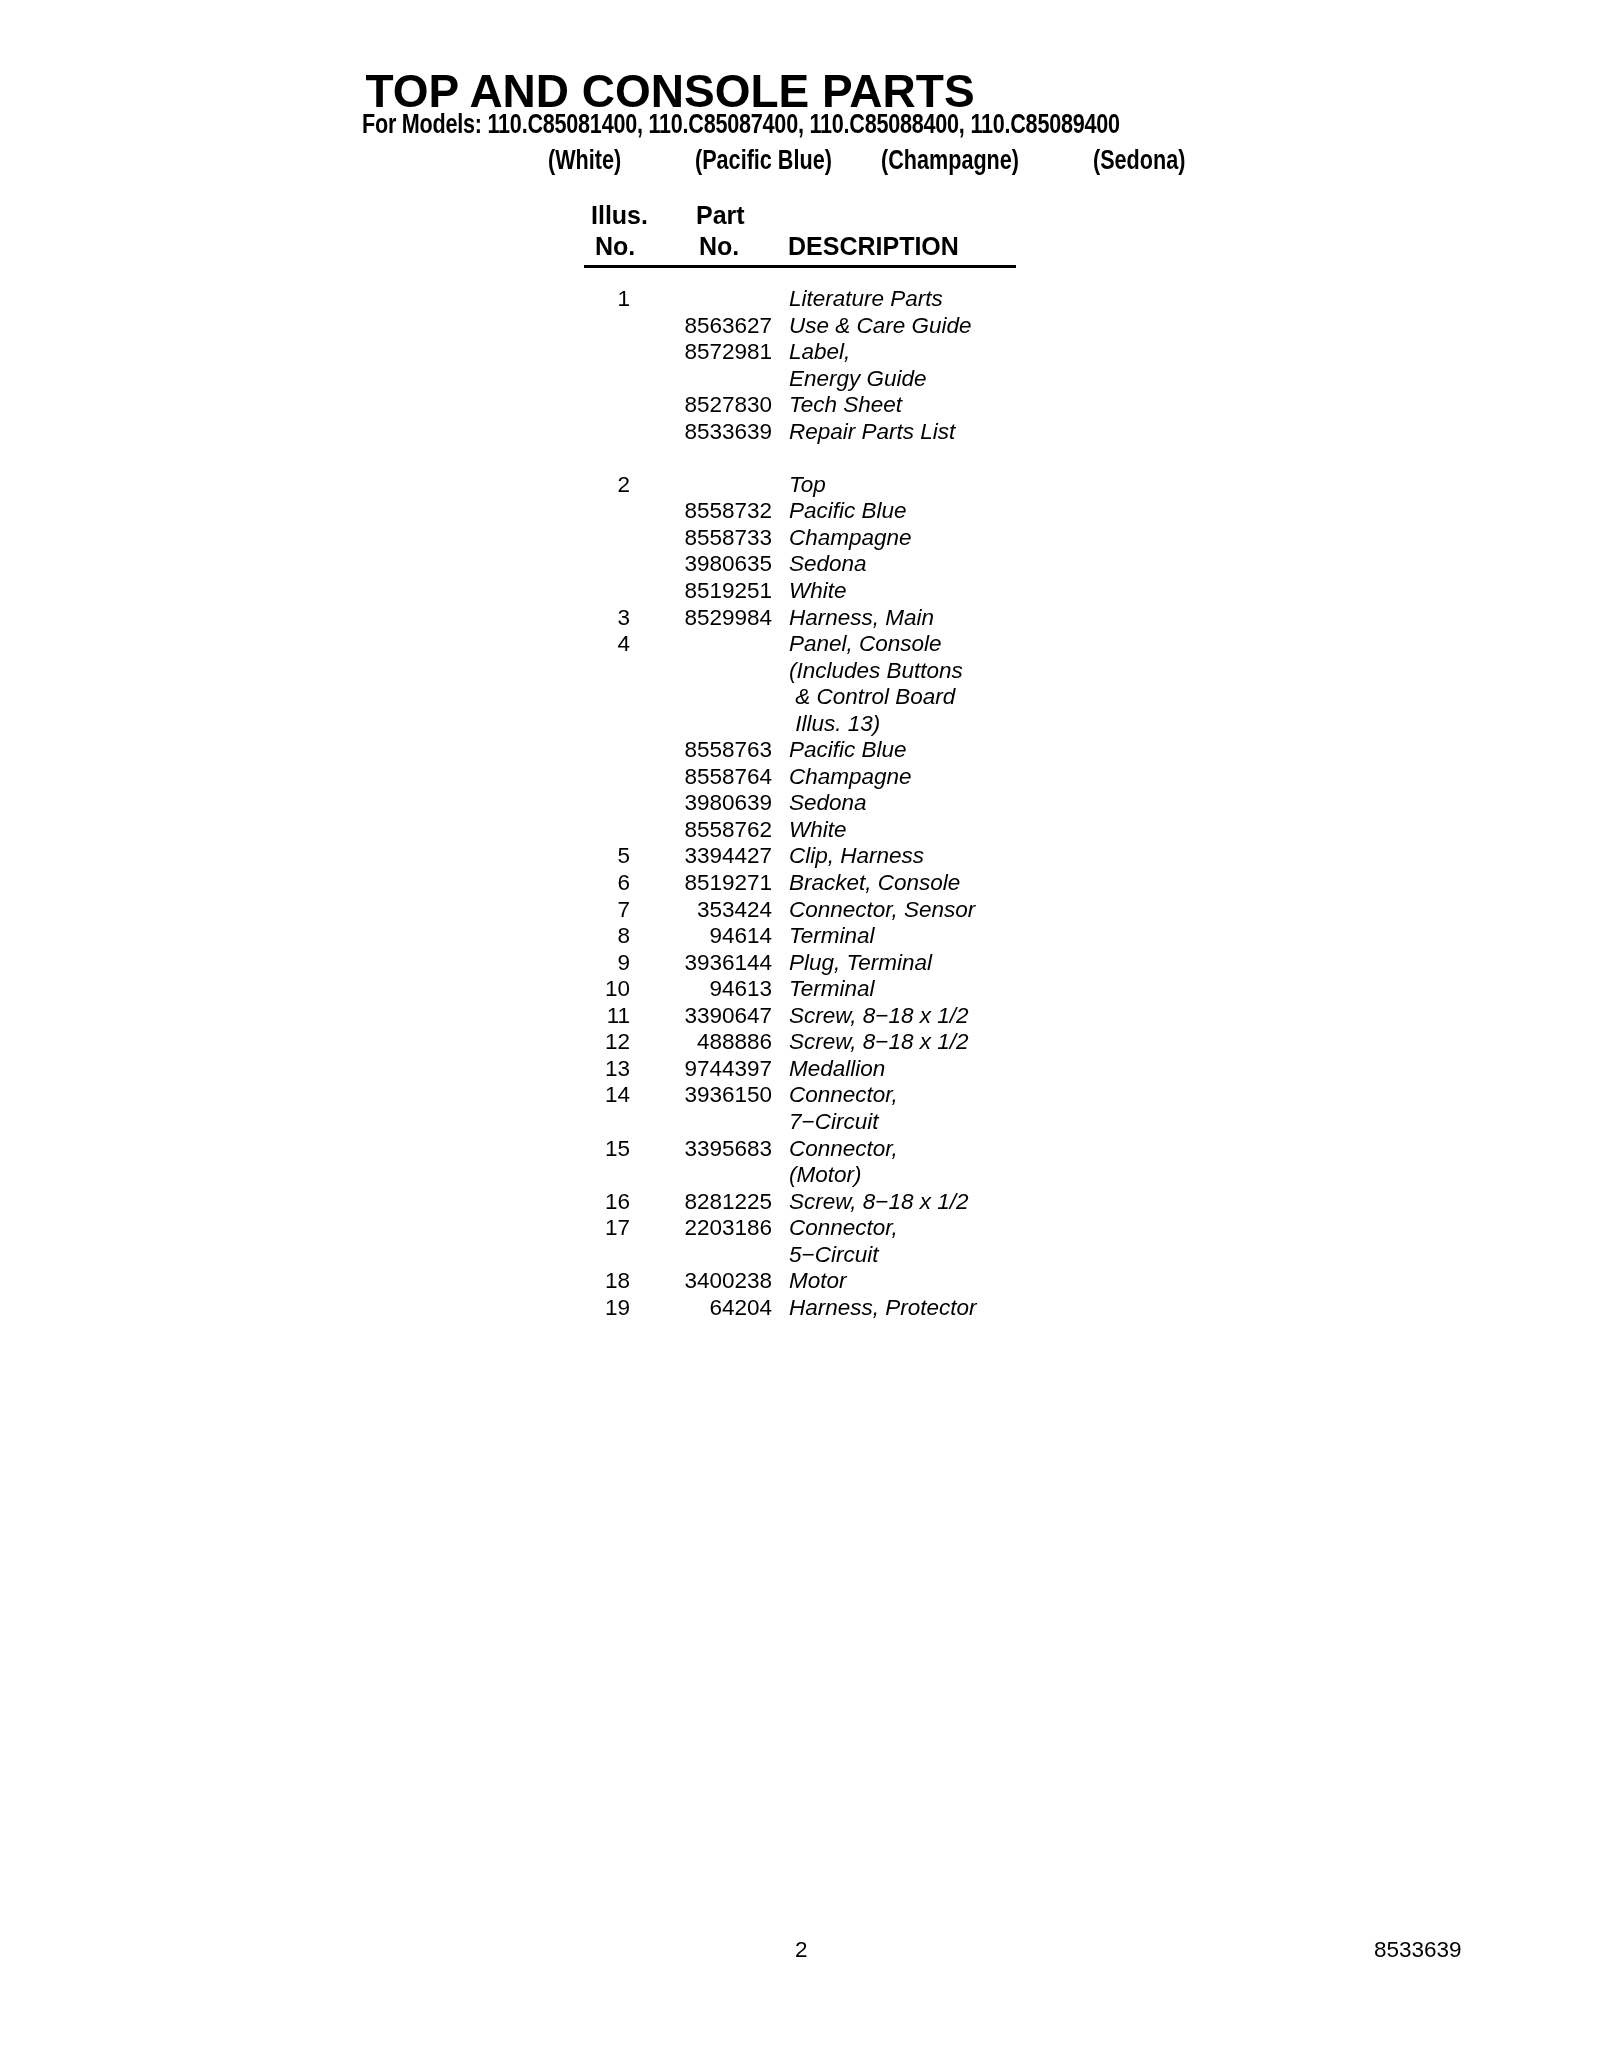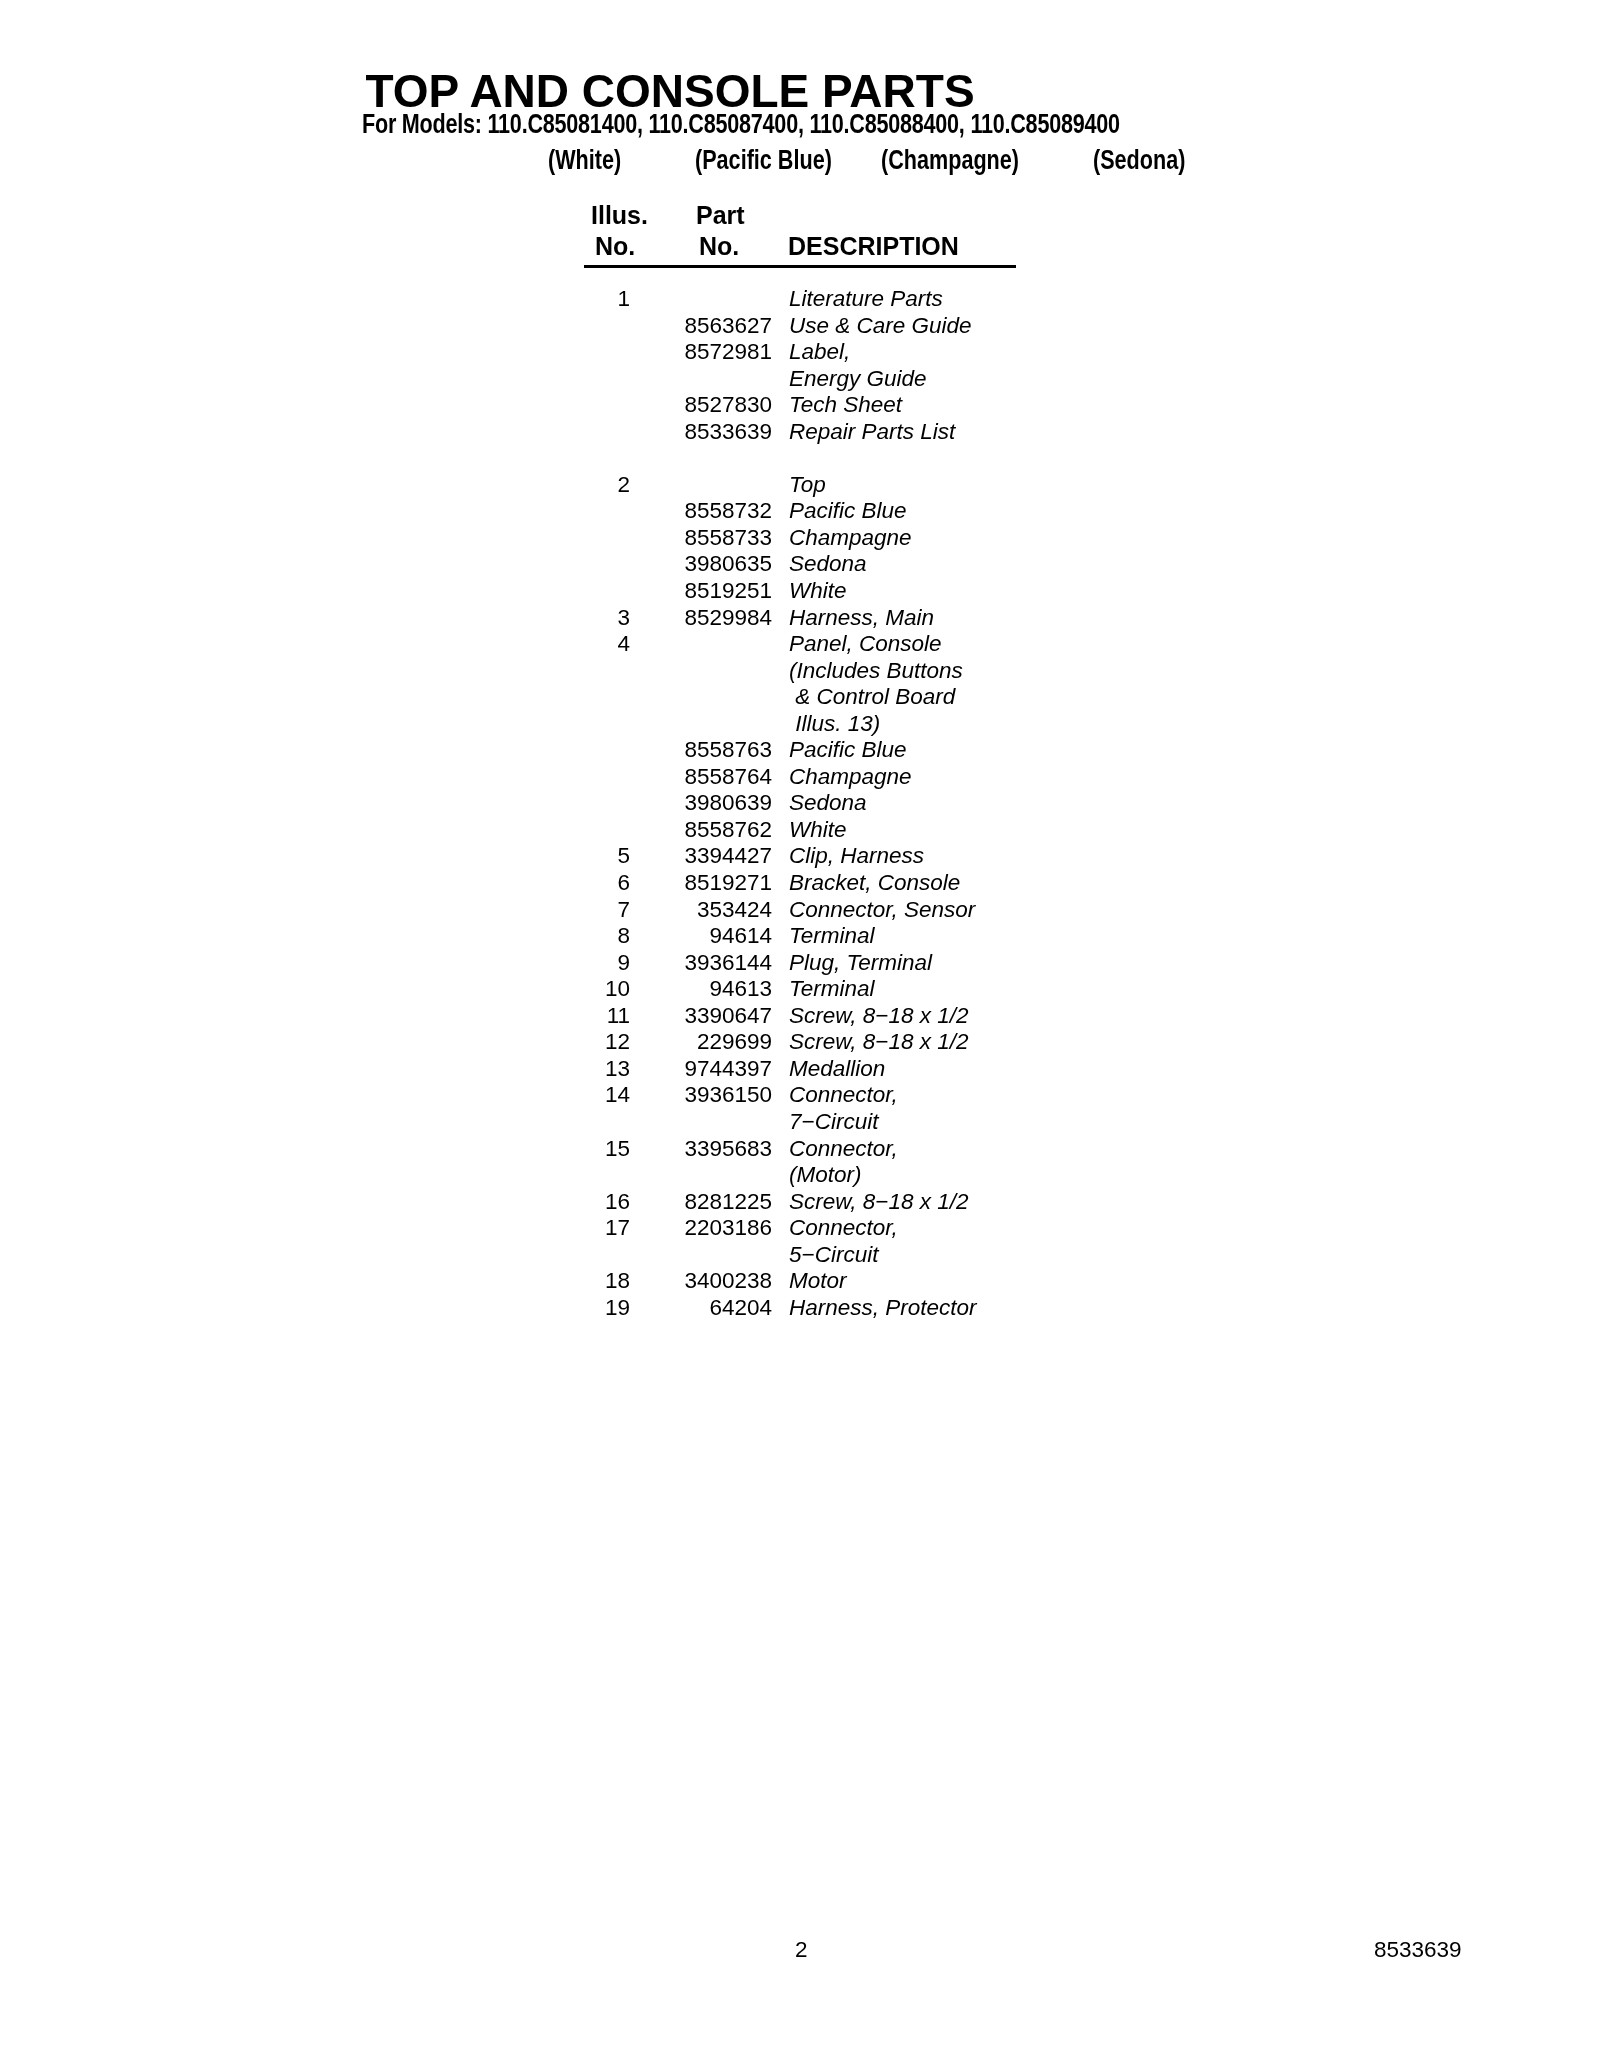--- a/index.html
+++ b/index.html
@@ -169,21 +169,21 @@
       <span class="part">94613</span>
       <span class="desc">Terminal</span>
     </div>
     <div class="row">
       <span class="illus">11</span>
       <span class="part">3390647</span>
       <span class="desc">Screw, 8−18 x 1/2</span>
     </div>
     <div class="row">
       <span class="illus">12</span>
-      <span class="part">229699</span>
+      <span class="part">488886</span>
       <span class="desc">Screw, 8−18 x 1/2</span>
     </div>
     <div class="row">
       <span class="illus">13</span>
       <span class="part">9744397</span>
       <span class="desc">Medallion</span>
     </div>
     <div class="row">
       <span class="illus">14</span>
       <span class="part">3936150</span>

